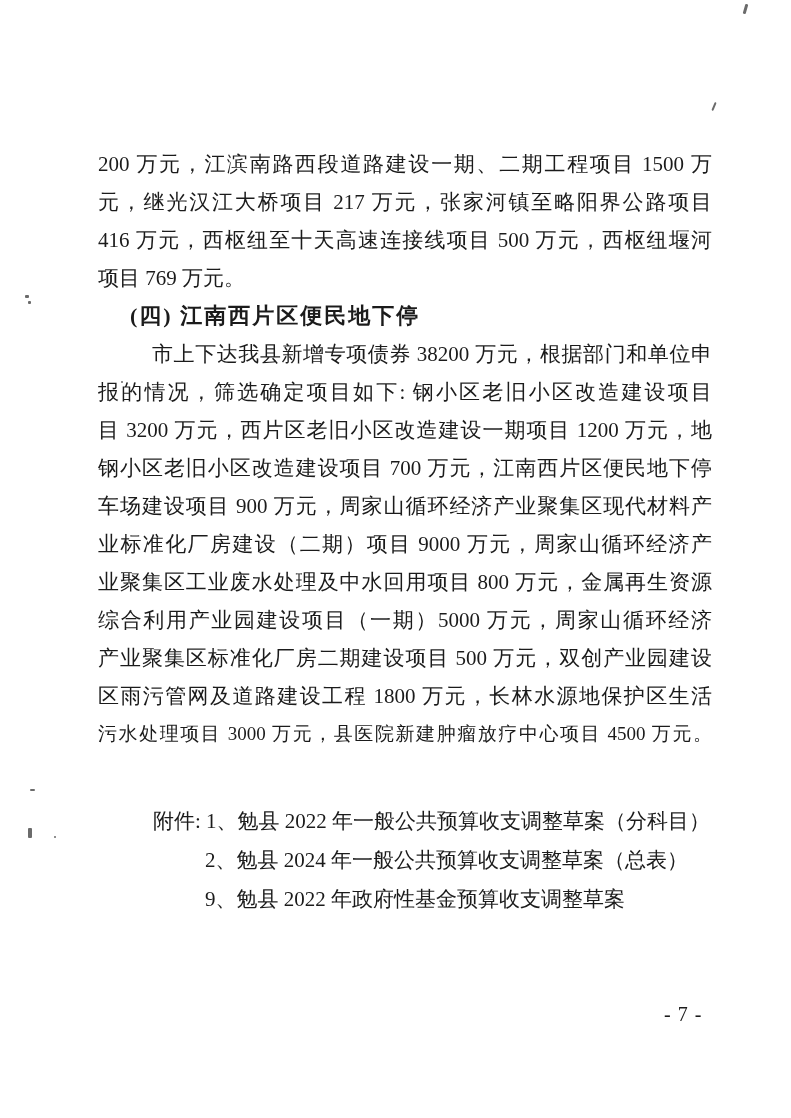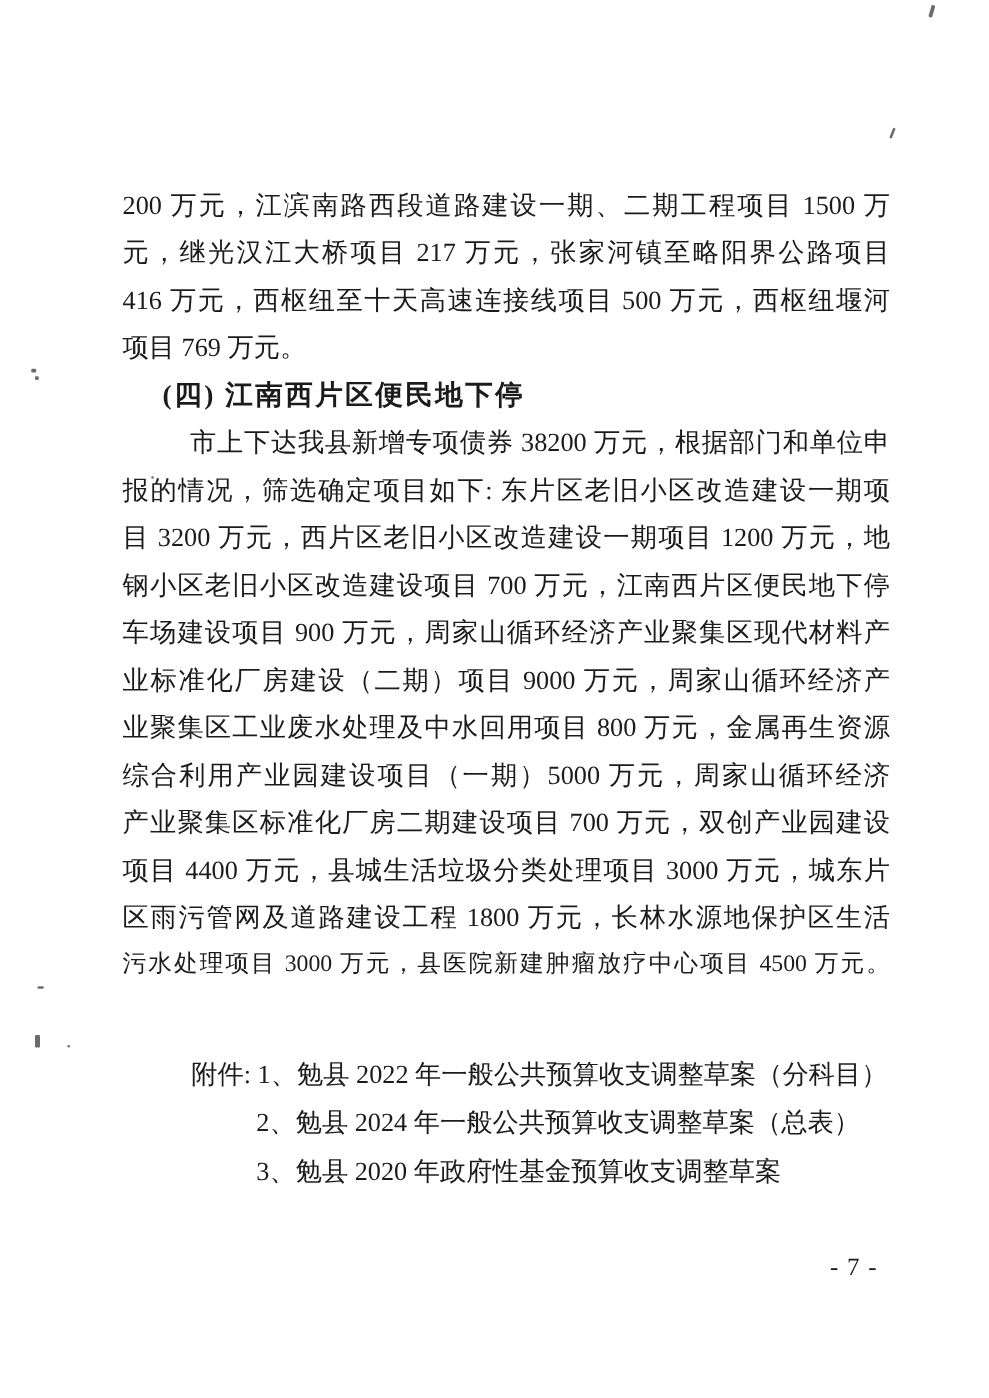--- a/index.html
+++ b/index.html
@@ -103,36 +103,35 @@
       <div class="line">200 万元，江滨南路西段道路建设一期、二期工程项目 1500 万</div>
       <div class="line">元，继光汉江大桥项目 217 万元，张家河镇至略阳界公路项目</div>
       <div class="line">416 万元，西枢纽至十天高速连接线项目 500 万元，西枢纽堰河</div>
       <div class="line plain">项目 769 万元。</div>
     </div>
 
     <h2 class="heading">(四) 江南西片区便民地下停</h2>
 
     <div class="para">
       <div class="line indent">市上下达我县新增专项债券 38200 万元，根据部门和单位申</div>
-      <div class="line">报的情况，筛选确定项目如下: 东片区老旧小区改造建设一期项</div>
+      <div class="line">报的情况，筛选确定项目如下: 钢小区老旧小区改造建设项目</div>
       <div class="line">目 3200 万元，西片区老旧小区改造建设一期项目 1200 万元，地</div>
       <div class="line">钢小区老旧小区改造建设项目 700 万元，江南西片区便民地下停</div>
       <div class="line">车场建设项目 900 万元，周家山循环经济产业聚集区现代材料产</div>
       <div class="line">业标准化厂房建设（二期）项目 9000 万元，周家山循环经济产</div>
       <div class="line">业聚集区工业废水处理及中水回用项目 800 万元，金属再生资源</div>
       <div class="line">综合利用产业园建设项目（一期）5000 万元，周家山循环经济</div>
-      <div class="line">产业聚集区标准化厂房二期建设项目 700 万元，双创产业园建设</div>
-      <div class="line">项目 4400 万元，县城生活垃圾分类处理项目 3000 万元，城东片</div>
+      <div class="line">产业聚集区标准化厂房二期建设项目 500 万元，双创产业园建设</div>
       <div class="line">区雨污管网及道路建设工程 1800 万元，长林水源地保护区生活</div>
       <div class="line tight">污水处理项目 3000 万元，县医院新建肿瘤放疗中心项目 4500 万元。</div>
     </div>
 
     <div class="attachments">
       <div class="att-line att-first">附件: 1、勉县 2022 年一般公共预算收支调整草案（分科目）</div>
       <div class="att-line att-rest">2、勉县 2024 年一般公共预算收支调整草案（总表）</div>
-      <div class="att-line att-rest">3、勉县 2020 年政府性基金预算收支调整草案</div>
+      <div class="att-line att-rest">9、勉县 2022 年政府性基金预算收支调整草案</div>
     </div>
 
   </main>
 
   <div class="page-number">- 7 -</div>
 
 </div>
 
 </body></html>

